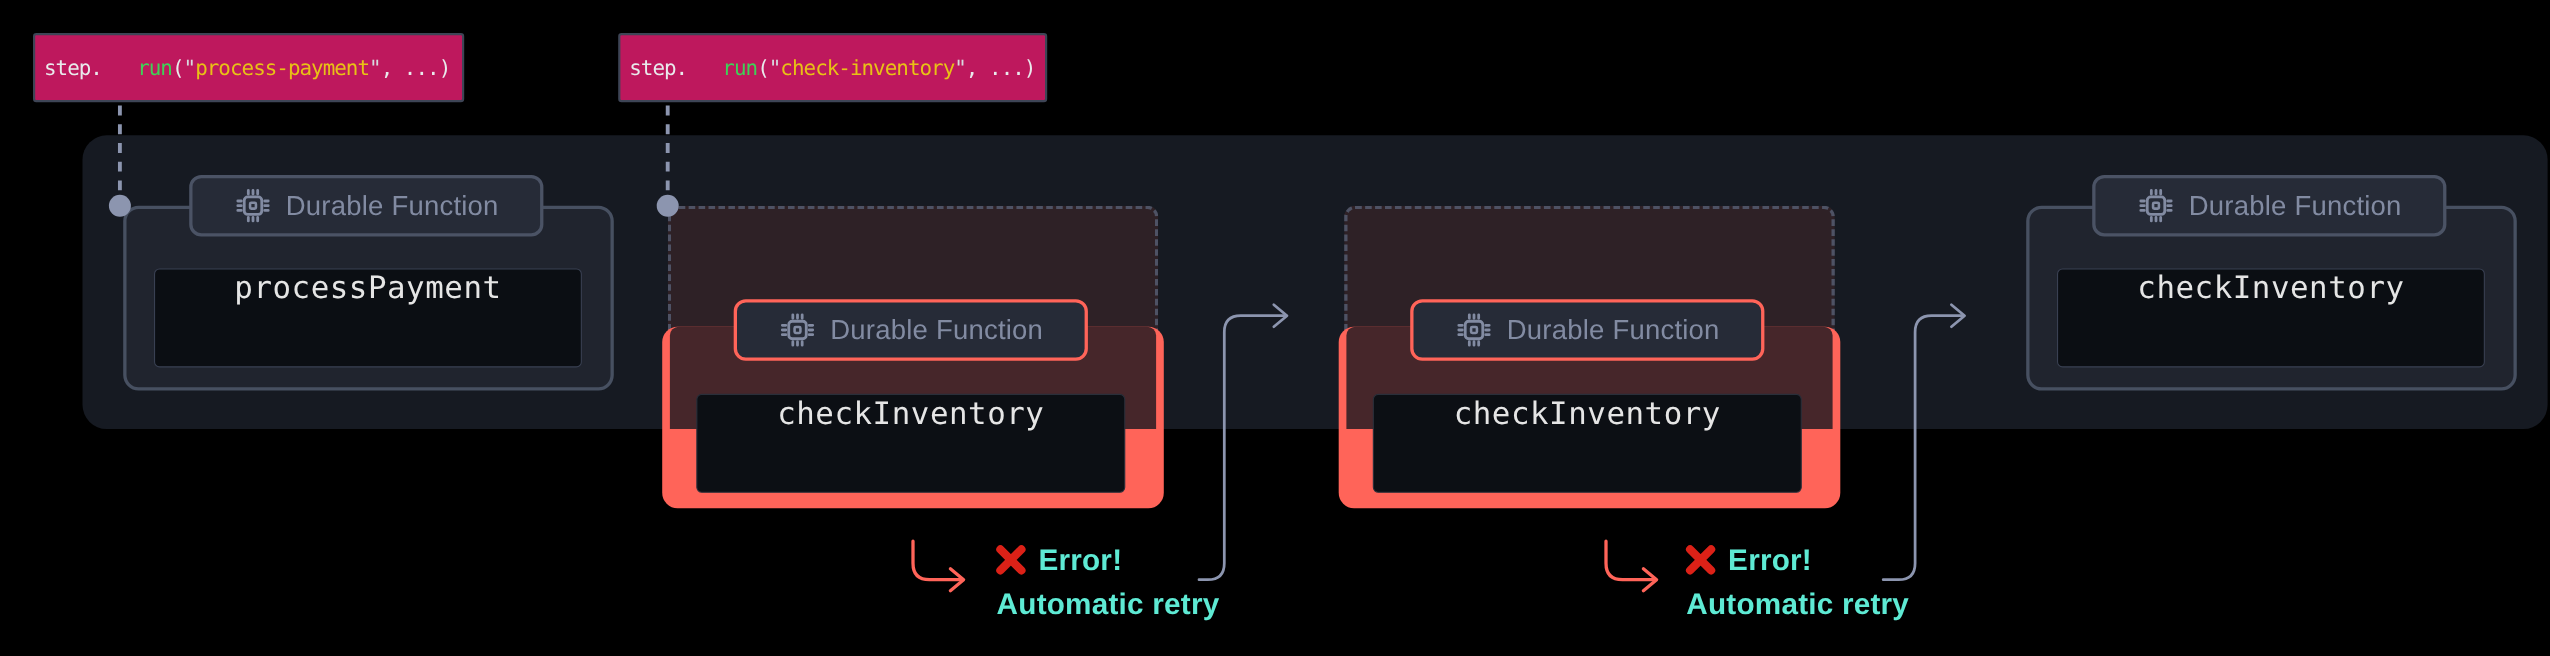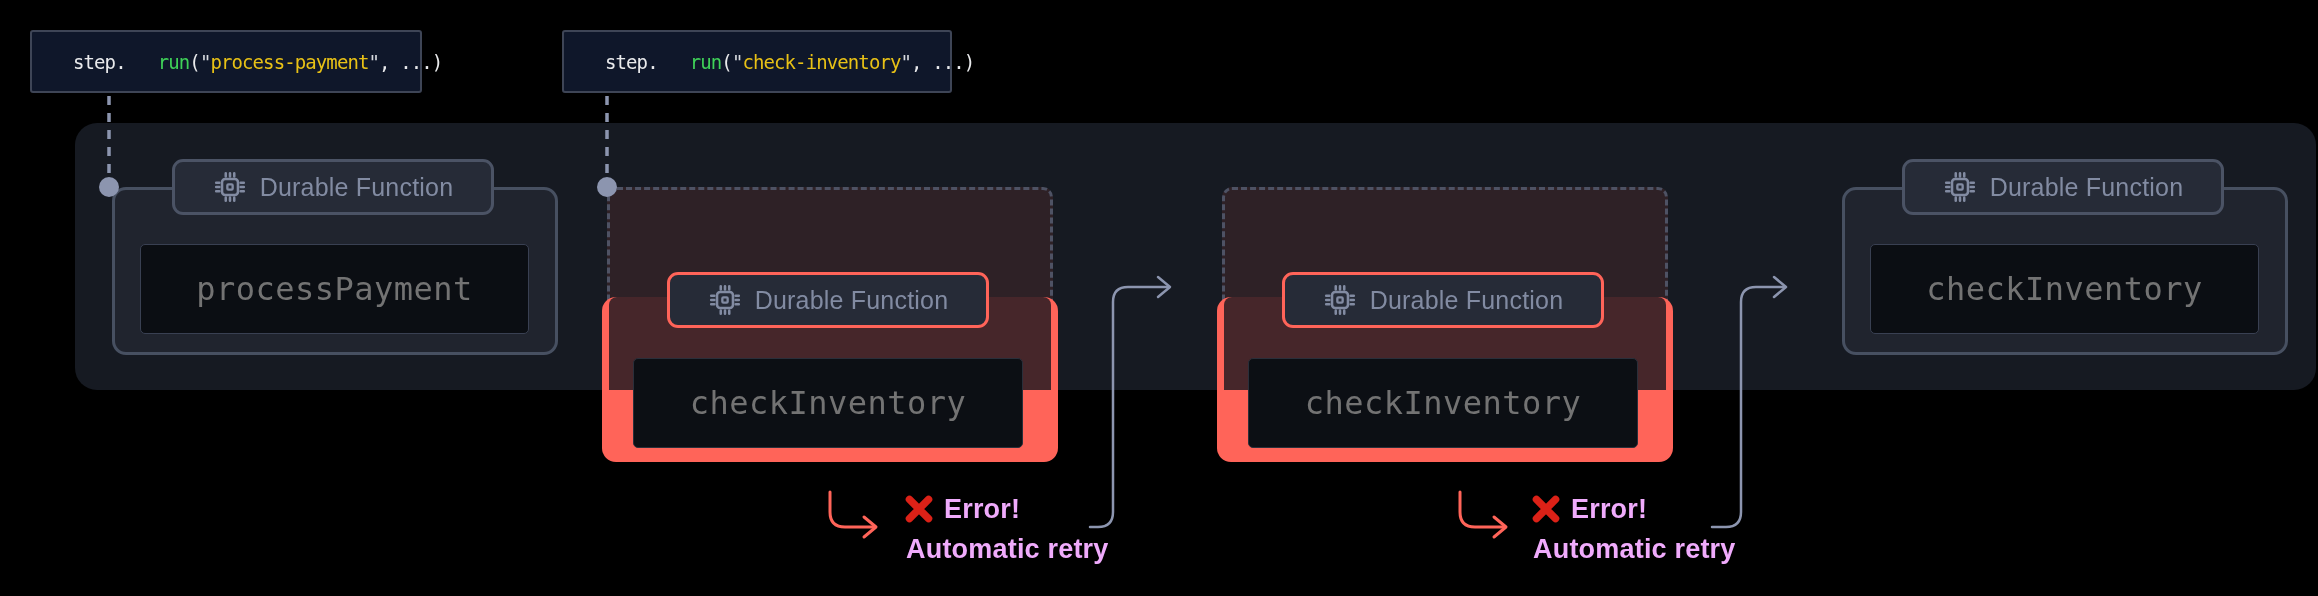--- a/index.html
+++ b/index.html
@@ -7,22 +7,22 @@
     position:relative;width:2318px;height:596px;overflow:hidden;
     font-family:"Liberation Sans", sans-serif;
   }
   .abs{position:absolute;box-sizing:border-box;}
 
   
   .panel{background:#161a22;border-radius:22px;}
 
   
   .code-box{
-    background:#0f172a;border:2px solid #3e4556;border-radius:3px;
-    display:flex;align-items:center;padding-left:41px;
+    background:#be185d;border:2px solid #3e4556;border-radius:3px;
+    display:flex;align-items:center;padding-left:8px;
     font-family:"DejaVu Sans Mono", monospace;
     font-size:19px;letter-spacing:-0.9px;white-space:pre;
   }
   .tk-plain{color:#e9eaec;}
   .tk-fn{color:#3fd158;margin-left:32px;}
   .tk-q{color:#d7dadf;}
   .tk-str{color:#e8c116;text-align:right;}
 
   
   .card{background:#20242e;border:3px solid #475061;border-radius:14px;}
@@ -31,39 +31,39 @@
   .badge{
     display:flex;align-items:center;justify-content:center;gap:13px;
     background:#262b37;border:3.5px solid #4b5365;border-radius:11px;
     color:#828ba2;font-size:25px;font-weight:500;letter-spacing:0.2px;
   }
   .badge.error{border-color:#ff6459;}
 
   
   .fn-box{
     background:#0b0e13;border:1.5px solid #394052;border-radius:5px;
-    display:flex;align-items:center;justify-content:center;
+    display:flex;align-items:flex-start;justify-content:center;
     font-family:"DejaVu Sans Mono", monospace;
-    font-size:32px;color:#737373;letter-spacing:0.5px;
+    font-size:28px;color:#e5e5e5;letter-spacing:0.5px;
   }
   .fn-box.on-red{background:#0c0f14;border-color:#2a2f3a;}
 
   
   .dashed-box{
     background:#2e2126;border:3px dashed #4e5264;border-radius:10px;
   }
   .red-card{background:#ff6459;border-radius:14px;}
   .red-card .shade{
     position:absolute;left:7px;top:0;width:442px;height:93px;
     background:#46262a;border-radius:8px 8px 0 0;
   }
 
   
   .err-label{
-    position:absolute;color:#f0abfc;font-size:27px;font-weight:700;
+    position:absolute;color:#5eead4;font-size:27px;font-weight:700;
     white-space:nowrap;letter-spacing:0.2px;
   }
   svg.overlay{position:absolute;left:0;top:0;pointer-events:none;}
   .chip-icon{flex:0 0 auto;}
 </style>
 </head>
 <body>
 
 <div class="abs panel" style="left:75px;top:123px;width:2241px;height:267px;"></div>
 

